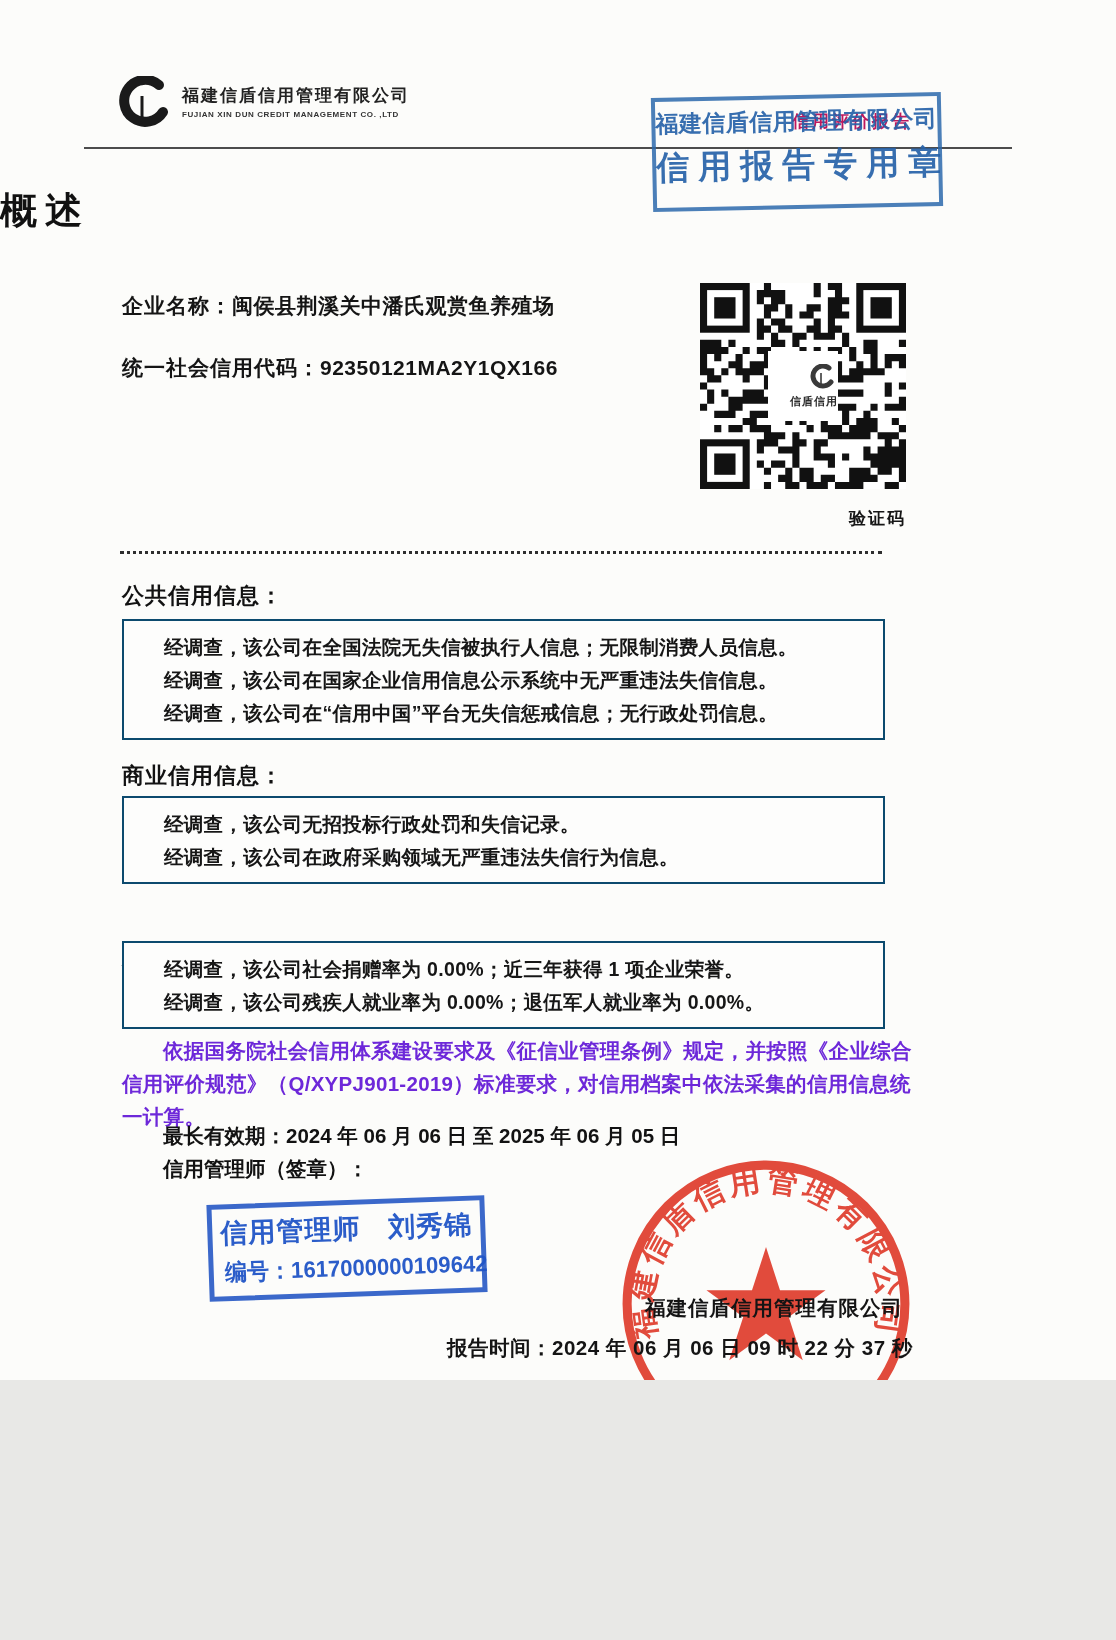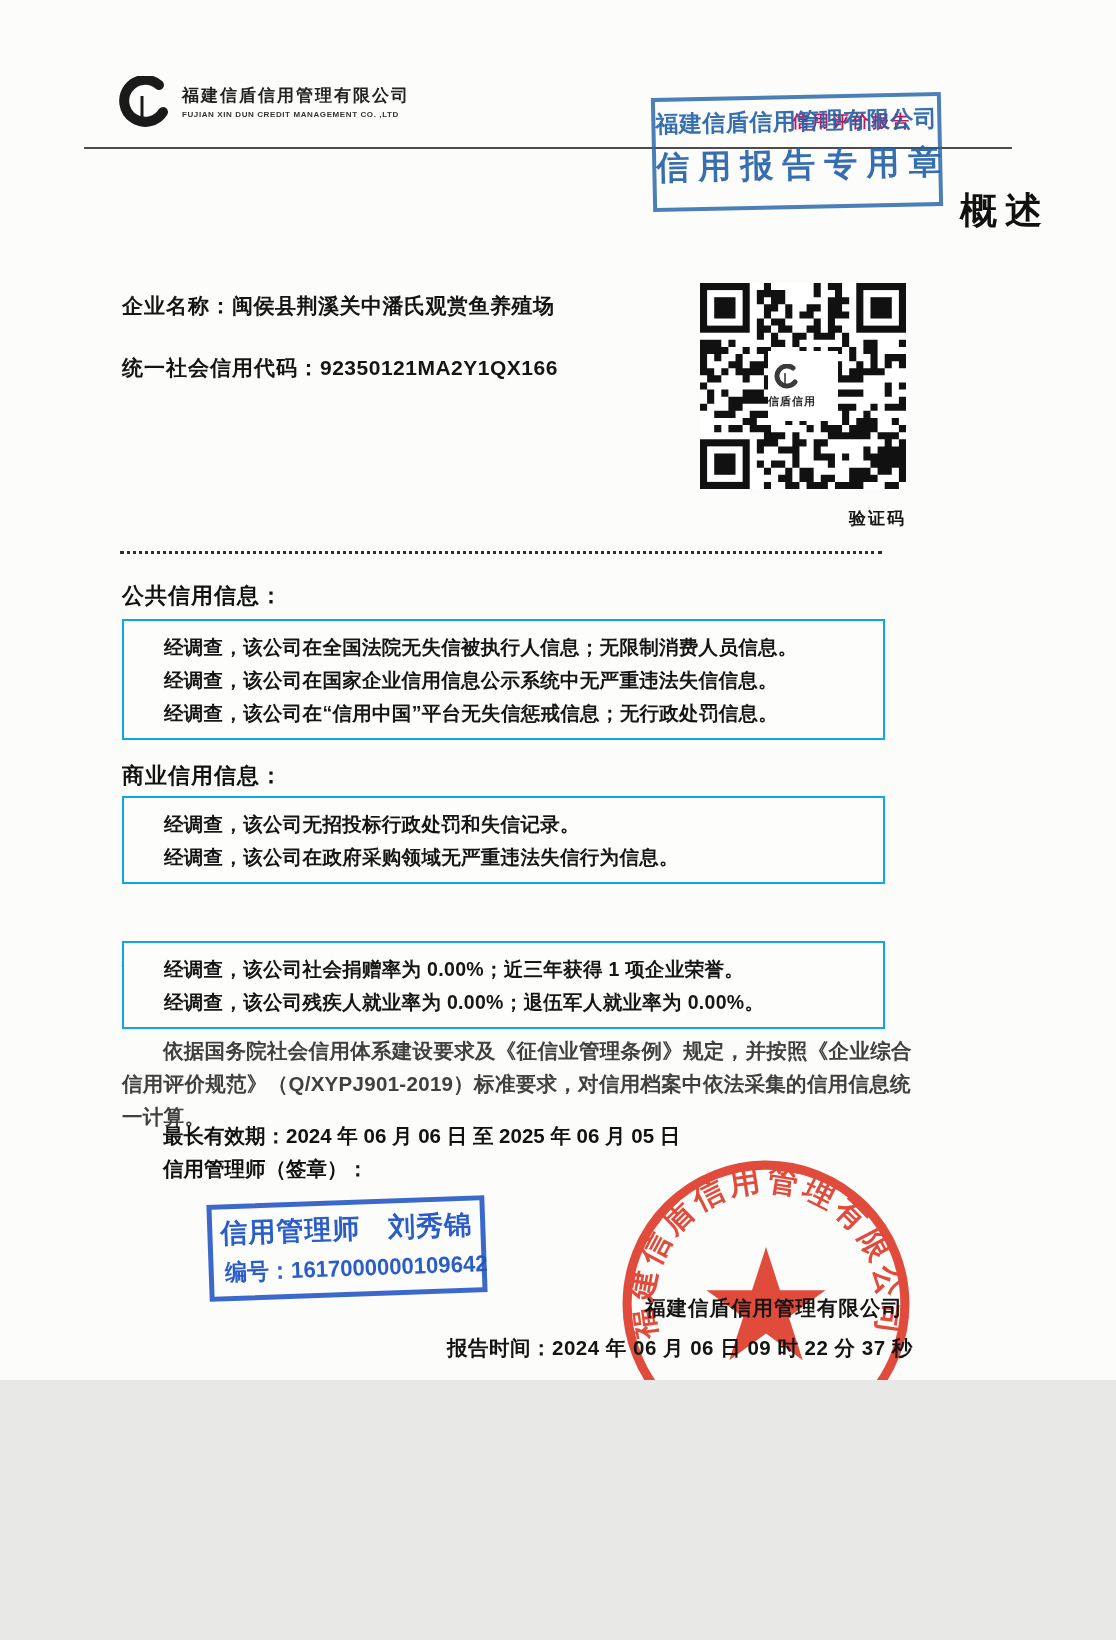--- a/index.html
+++ b/index.html
@@ -12,44 +12,44 @@
   .logo-text{margin-left:8px;margin-top:8px;}
   .logo-cn{font-size:17px;font-weight:bold;letter-spacing:2px;color:#222;}
   .logo-en{font-size:8px;letter-spacing:0.6px;color:#333;margin-top:3px;font-weight:bold;}
   .header-rule{position:absolute;left:84px;top:147px;width:928px;border-top:2px solid #4c4c4c;}
 
   .report-type-label{position:absolute;left:792px;top:110px;font-size:17px;font-weight:bold;letter-spacing:3px;color:#be185d;z-index:1;}
   .top-stamp{position:absolute;left:652px;top:95px;width:282px;height:106px;border:4px solid rgba(44,104,172,0.85);transform:rotate(-1.2deg);z-index:2;background:transparent;text-align:center;color:rgba(38,98,168,0.92);}
   .top-stamp .l1{font-size:23px;font-weight:bold;letter-spacing:0.5px;margin-top:7px;white-space:nowrap;}
   .top-stamp .l2{font-size:33px;font-weight:bold;letter-spacing:9px;margin-top:6px;white-space:nowrap;}
 
-  .doc-title{position:absolute;left:0;top:186px;width:1050px;text-align:right;font-size:37px;font-weight:bold;letter-spacing:8px;color:#111;}
+  .doc-title{position:absolute;left:0;top:186px;width:1050px;text-align:left;font-size:37px;font-weight:bold;letter-spacing:8px;color:#111;}
 
   
   .fields{position:absolute;left:122px;top:292px;width:560px;}
   .field{font-size:21px;font-weight:bold;color:#151515;margin-bottom:34px;letter-spacing:1px;}
   .field .val{letter-spacing:0.5px;}
 
   
   .qr-block{position:absolute;left:700px;top:283px;width:206px;}
   .qr-box{position:relative;width:206px;height:206px;background:#fff;}
   .qr-box svg{display:block;width:206px;height:206px;}
-  .qr-center{position:absolute;left:68px;top:68px;width:70px;height:70px;background:#fff;display:flex;flex-direction:column;align-items:flex-start;justify-content:center;}
+  .qr-center{position:absolute;left:68px;top:68px;width:70px;height:70px;background:#fff;display:flex;flex-direction:column;align-items:flex-end;justify-content:center;}
   .qr-center svg{width:34px;height:28px;}
   .qr-center .qr-logo-text{font-size:11px;font-weight:bold;color:#2b2b2b;letter-spacing:1px;margin-top:2px;}
   .qr-caption{text-align:right;font-size:17px;font-weight:bold;margin-top:18px;letter-spacing:2px;color:#161616;}
 
   .dotted-rule{position:absolute;left:120px;top:551px;width:762px;border-top:3px dotted #2e2e2e;}
 
   
   .sec-head{position:absolute;left:122px;font-size:22px;font-weight:bold;letter-spacing:1px;color:#121212;}
-  .sec-box{position:absolute;left:122px;width:763px;border:2px solid #0ea5e9;background:#fdfdfc;box-sizing:border-box;padding:10px 16px 8px 40px;}
+  .sec-box{position:absolute;left:122px;width:763px;border:2px solid #0c4a6e;background:#fdfdfc;box-sizing:border-box;padding:10px 16px 8px 40px;}
   .sec-box p{margin:0;font-size:19.5px;font-weight:bold;line-height:33px;color:#161616;letter-spacing:0.3px;}
 
-  .basis{position:absolute;left:122px;top:1034px;width:792px;font-size:20.5px;font-weight:bold;line-height:33px;text-indent:2em;color:#404040;letter-spacing:0.3px;}
+  .basis{position:absolute;left:122px;top:1034px;width:792px;font-size:20.5px;font-weight:bold;line-height:33px;text-indent:2em;color:#6d28d9;letter-spacing:0.3px;}
   .validity{position:absolute;left:122px;top:1122px;width:792px;font-size:20.5px;font-weight:bold;text-indent:2em;color:#121212;}
   .sig-label{position:absolute;left:122px;top:1155px;width:792px;font-size:20.5px;font-weight:bold;text-indent:2em;color:#121212;}
 
   
   .manager-stamp{position:absolute;left:208px;top:1200px;width:256px;border:5px solid rgba(38,88,196,0.9);transform:rotate(-2deg);text-align:center;padding:6px 6px 8px 6px;color:rgba(32,84,198,0.95);background:transparent;}
   .manager-stamp .m1{font-size:27px;font-weight:bold;letter-spacing:1px;white-space:nowrap;}
   .manager-stamp .m2{font-size:23px;font-weight:bold;letter-spacing:0;white-space:nowrap;margin-top:6px;transform:scaleX(0.96);}
 
   
   .seal{position:absolute;left:618px;top:1156px;width:296px;height:296px;opacity:0.86;}

